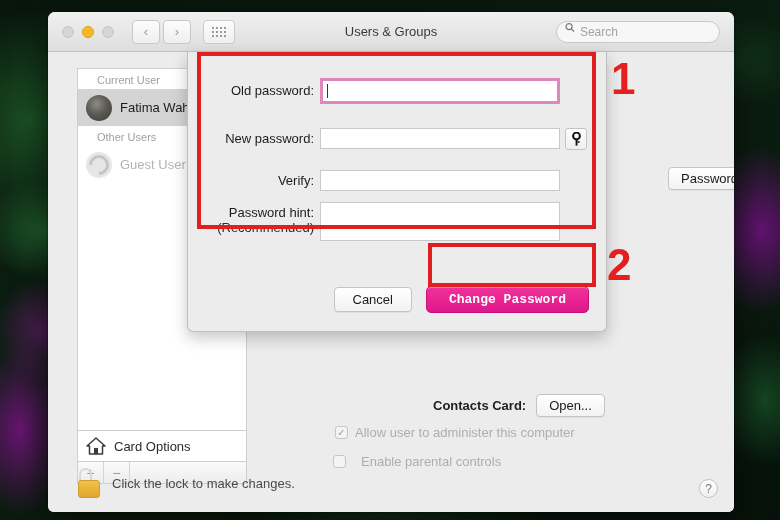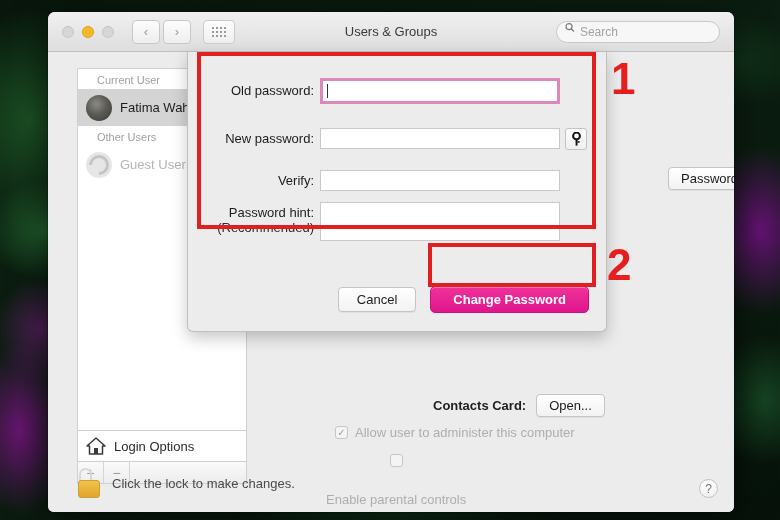--- a/index.html
+++ b/index.html
@@ -165,21 +165,21 @@
   #contacts-row { left: 385px; top: 342px; gap: 10px; }
   #contacts-row .lbl { font-size: 13px; color: #1e1e1e; font-weight: bold; }
   .btn {
     background: linear-gradient(#ffffff, #f2f2f2);
     border: 1px solid #c4c4c4; border-radius: 4px;
     font-family: inherit; font-size: 13px; color: #1b1b1b;
     padding: 3px 12px;
     box-shadow: 0 1px 0 rgba(0,0,0,0.05);
   }
   #admin-row { left: 287px; top: 373px; gap: 7px; }
-  #parental-row { left: 278px; top: 402px; gap: 25px; flex-direction: column; }
+  #parental-row { left: 285px; top: 402px; gap: 15px; }
 
   .checkbox {
     width: 13px; height: 13px;
     border: 1px solid #c6c6c6; border-radius: 3px;
     background: #f4f4f4;
     display: flex; align-items: center; justify-content: center;
     font-size: 10px; color: #9d9d9d; flex: none;
   }
   .dim-text { font-size: 13px; color: #aeaeae; }
 
@@ -266,21 +266,21 @@
 
   #sheet-buttons {
     position: absolute; right: 17px; bottom: 18px;
     display: flex; align-items: center; gap: 14px;
   }
   #cancel-btn { padding: 4px 18px; }
   #change-password-btn {
     background: linear-gradient(#f0329a, #e0168c);
     border: 1px solid #c51179;
     border-radius: 5px;
-    color: #fff; font-size: 13px; font-family: Liberation Sans, sans-serif;
+    color: #fff; font-size: 13px; font-family: Liberation Mono, monospace;
     padding: 5px 22px;
     font-weight: bold;
     box-shadow: inset 0 1px 0 rgba(255,255,255,0.35);
   }
 
   
   .anno-box {
     position: absolute;
     border: 4px solid #e02020;
     z-index: 20;
@@ -369,21 +369,21 @@
           <span class="user-sub muted">Off</span>
         </span>
       </div>
     </div>
 
     <div id="login-options">
       <svg width="20" height="18" viewBox="0 0 20 18">
         <path d="M10 1 L19 9 L16.5 9 L16.5 17 L3.5 17 L3.5 9 L1 9 Z" fill="none" stroke="#3a3a3a" stroke-width="1.5" stroke-linejoin="round"></path>
         <rect x="8" y="11" width="4" height="6" fill="#3a3a3a"></rect>
       </svg>
-      <span class="label">Login Options</span>
+      <span class="label">Card Options</span>
     </div>
 
     <div id="add-remove">
       <span class="pmbtn">+</span>
       <span class="pmbtn">−</span>
     </div>
 
     <button class="btn" id="password-btn-peek">Password...</button>
 
     <div class="pane-row" id="contacts-row">

